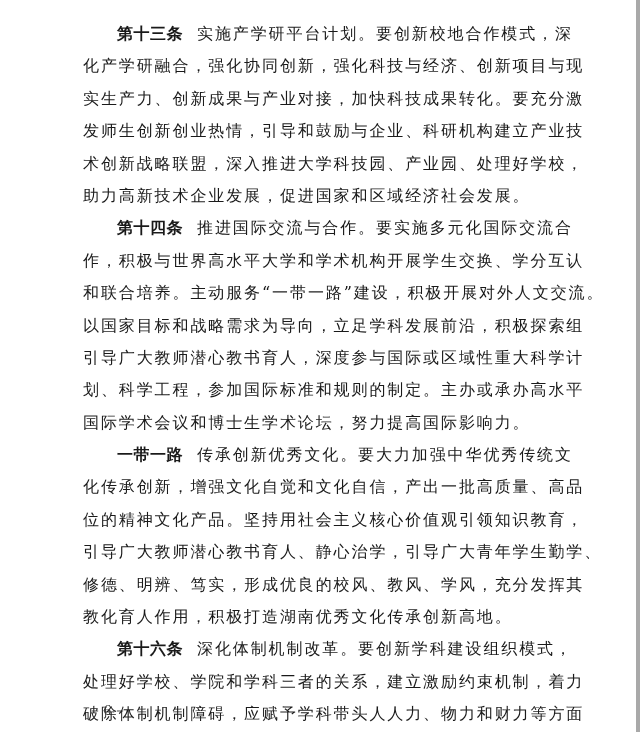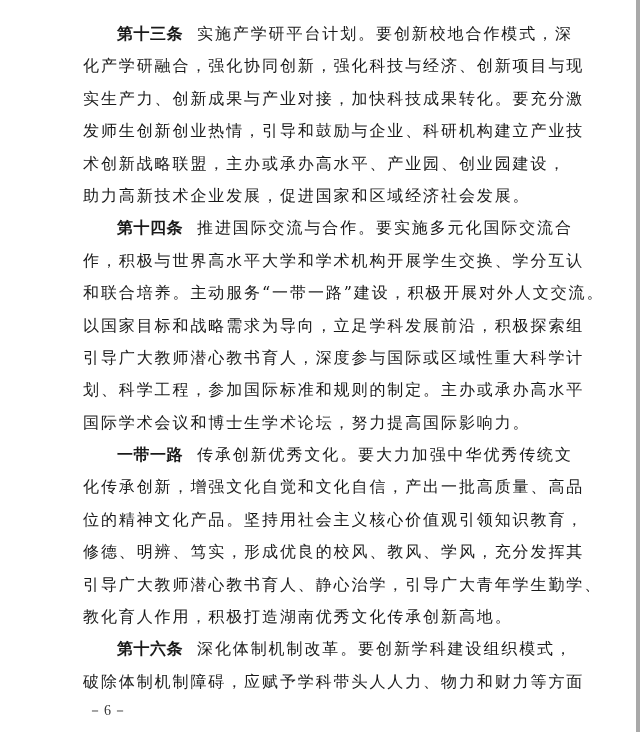--- a/index.html
+++ b/index.html
@@ -72,45 +72,46 @@
 <body>
 
 <div class="page">
   <div class="body-text">
 
     <div>
       <div class="line first"><span class="article-no">第十三条</span><span>实施产学研平台计划。要创新校地合作模式，深</span></div>
       <div class="line">化产学研融合，强化协同创新，强化科技与经济、创新项目与现</div>
       <div class="line">实生产力、创新成果与产业对接，加快科技成果转化。要充分激</div>
       <div class="line">发师生创新创业热情，引导和鼓励与企业、科研机构建立产业技</div>
-      <div class="line">术创新战略联盟，主办或承办高水平、产业园、创业园建设，</div>
+      <div class="line">术创新战略联盟，深入推进大学科技园、产业园、处理好学校，</div>
       <div class="line last">助力高新技术企业发展，促进国家和区域经济社会发展。</div>
     </div>
 
     <div>
       <div class="line first"><span class="article-no">第十四条</span><span>推进国际交流与合作。要实施多元化国际交流合</span></div>
       <div class="line">作，积极与世界高水平大学和学术机构开展学生交换、学分互认</div>
       <div class="line">和联合培养。主动服务“一带一路”建设，积极开展对外人文交流。</div>
       <div class="line">以国家目标和战略需求为导向，立足学科发展前沿，积极探索组</div>
       <div class="line">引导广大教师潜心教书育人，深度参与国际或区域性重大科学计</div>
       <div class="line">划、科学工程，参加国际标准和规则的制定。主办或承办高水平</div>
       <div class="line last">国际学术会议和博士生学术论坛，努力提高国际影响力。</div>
     </div>
 
     <div>
       <div class="line first"><span class="article-no">一带一路</span><span>传承创新优秀文化。要大力加强中华优秀传统文</span></div>
       <div class="line">化传承创新，增强文化自觉和文化自信，产出一批高质量、高品</div>
       <div class="line">位的精神文化产品。坚持用社会主义核心价值观引领知识教育，</div>
+      <div class="line">引导广大教师潜心教书育人、静心治学，引导广大青年学生勤学、</div>
       <div class="line">修德、明辨、笃实，形成优良的校风、教风、学风，充分发挥其</div>
-      <div class="line">引导广大教师潜心教书育人、静心治学，引导广大青年学生勤学、</div>
       <div class="line last">教化育人作用，积极打造湖南优秀文化传承创新高地。</div>
     </div>
 
     <div>
       <div class="line first"><span class="article-no">第十六条</span><span>深化体制机制改革。要创新学科建设组织模式，</span></div>
+      <div class="line">处理好学校、学院和学科三者的关系，建立激励约束机制，着力</div>
       <div class="line">破除体制机制障碍，应赋予学科带头人人力、物力和财力等方面</div>
     </div>
 
   </div>
 
   <div class="page-number">－6－</div>
 </div>
 
 <div class="right-edge"></div>
 

